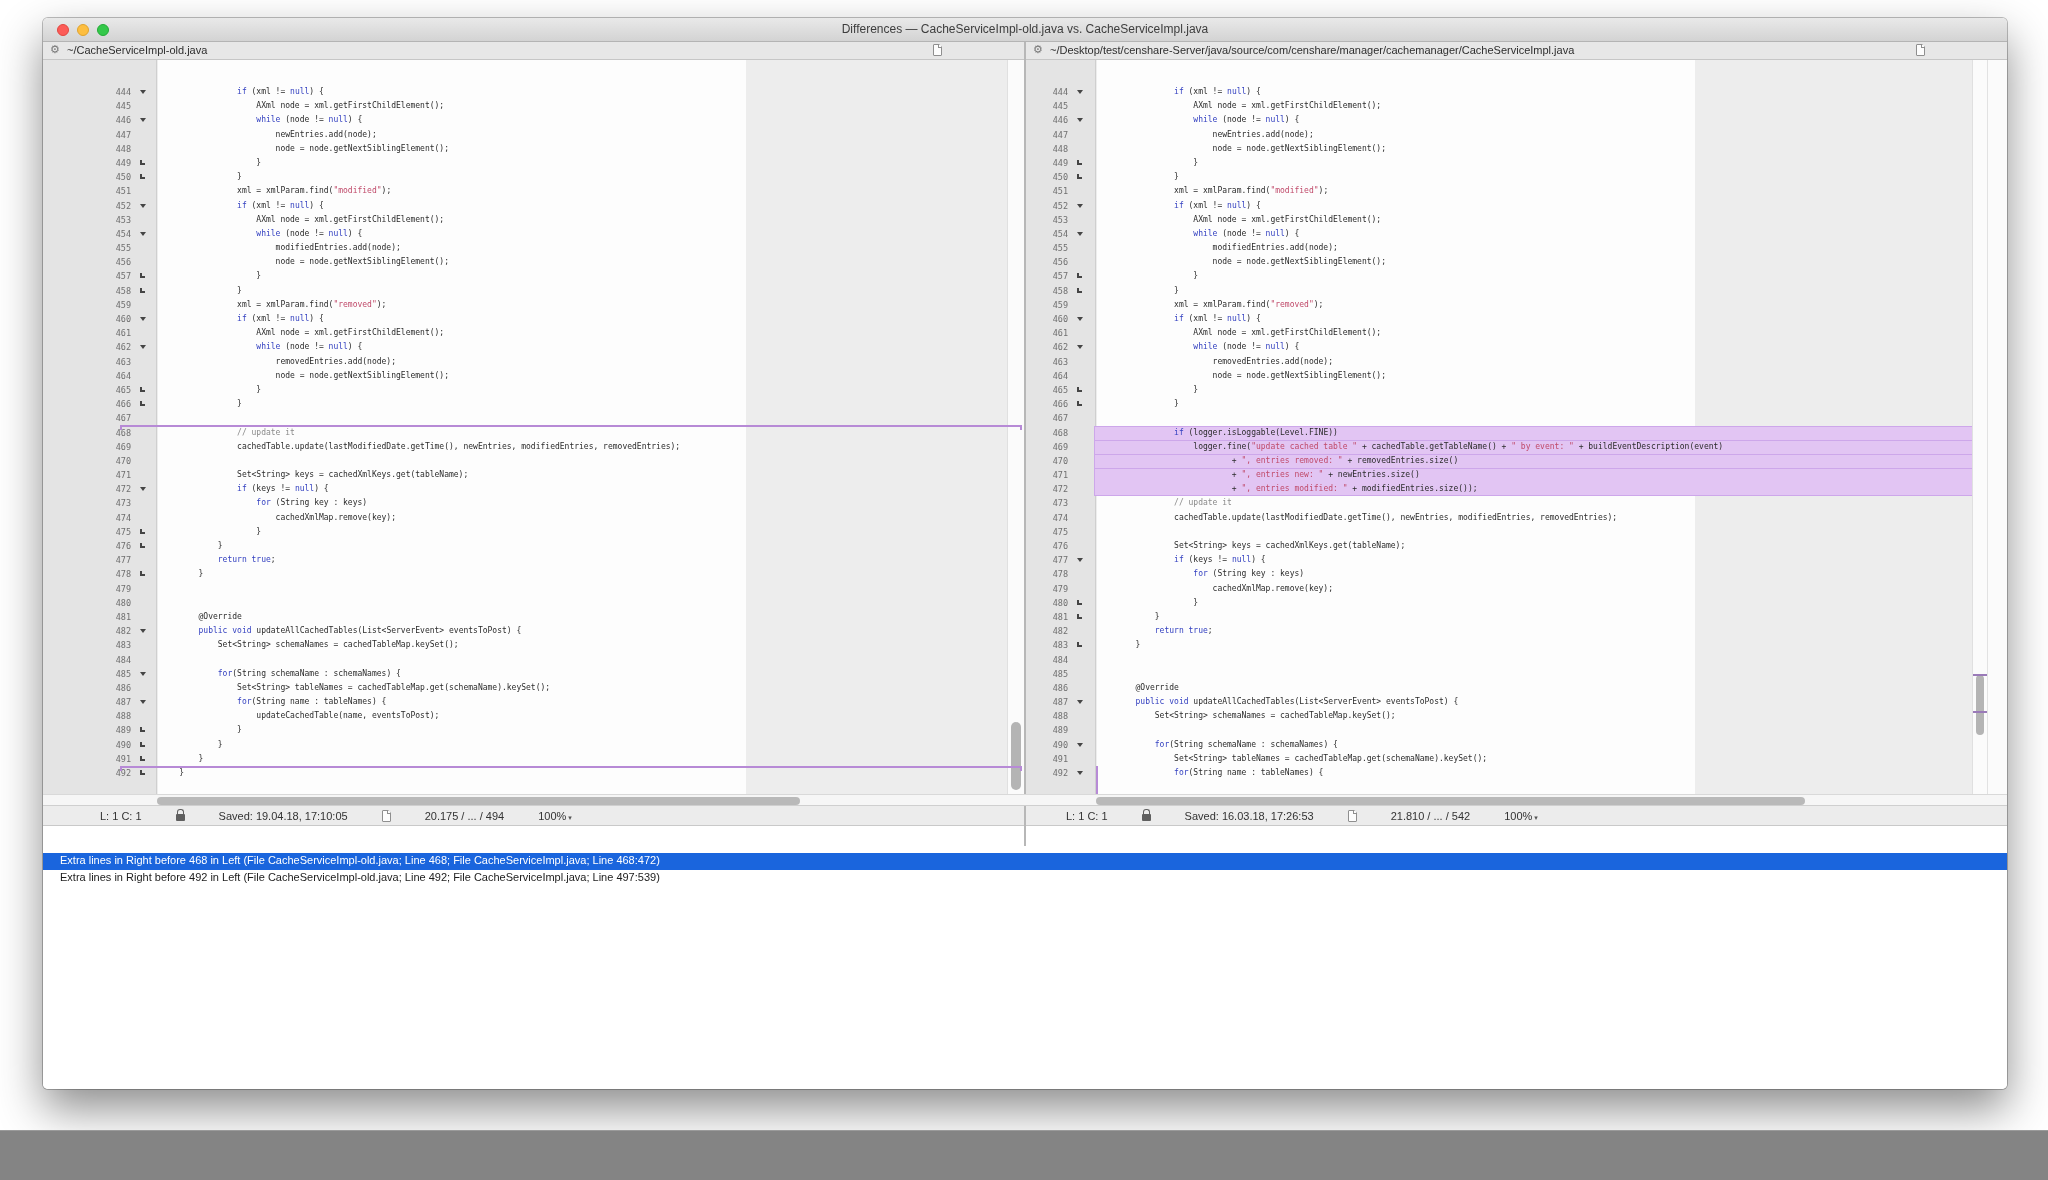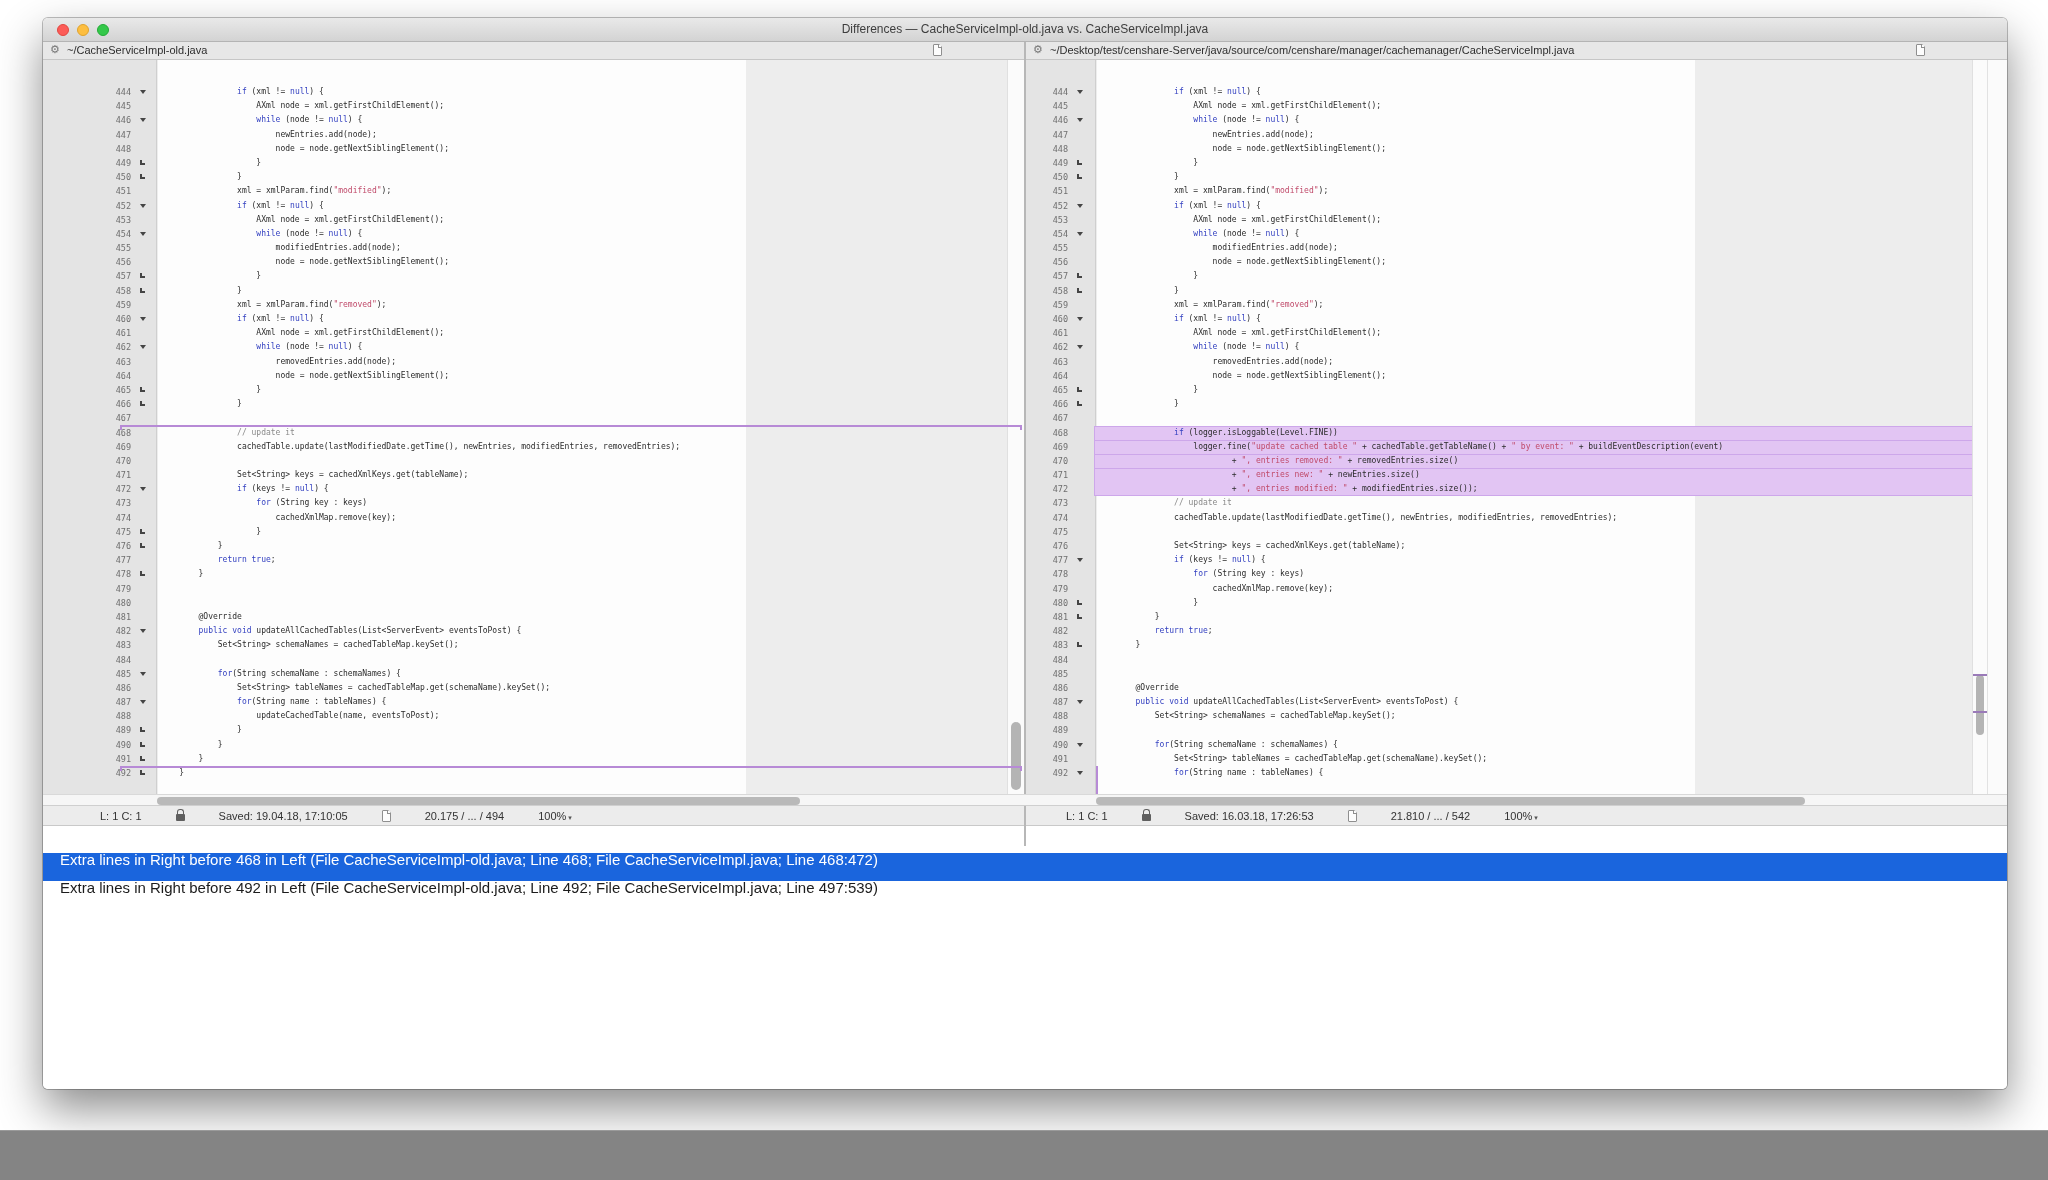--- a/index.html
+++ b/index.html
@@ -106,21 +106,21 @@
   .applybar { position:absolute; top:808px; left:0; right:0; height:27px; background:#e9e9e9;
               border-bottom:1px solid #cfcfcf; display:flex; align-items:center;
               justify-content:center; gap:16px; }
   .btn { font-size:11.5px; color:#333; background:linear-gradient(#ffffff,#f0f0f0);
          border:1px solid #b9b9b9; border-radius:4px; padding:2px 15px;
          box-shadow:0 1px 0 rgba(255,255,255,.6); cursor:default; }
   .refresh { font-size:15px; font-weight:bold; color:var(--refresh_green); line-height:1; }
 
   
   .messages { position:absolute; top:835px; left:0; right:0; bottom:0; background:#fff; }
-  .msg { height:28px; line-height:14.5px; font-size:15px; color:#1c1c1c;
+  .msg { height:17px; line-height:14.5px; font-size:11px; color:#1c1c1c;
          padding-left:17px; white-space:nowrap; }
   .msg.sel { background:var(--accent_selection); color:#fff; }
 </style>
 </head>
 <body>
 
 <div class="desktop">
   <div class="window">
 
     <div class="titlebar">

